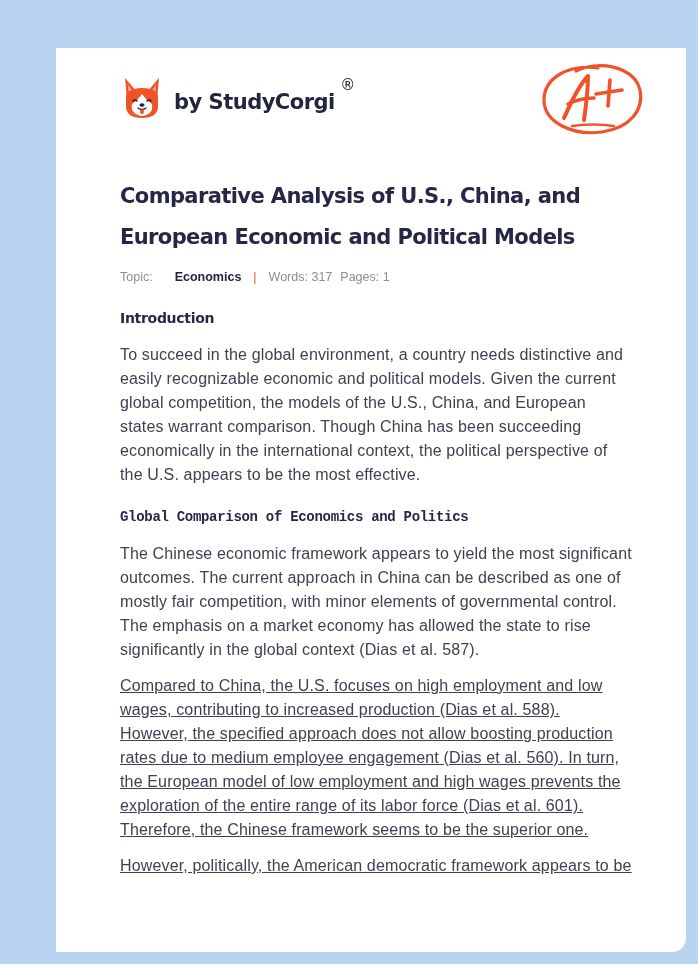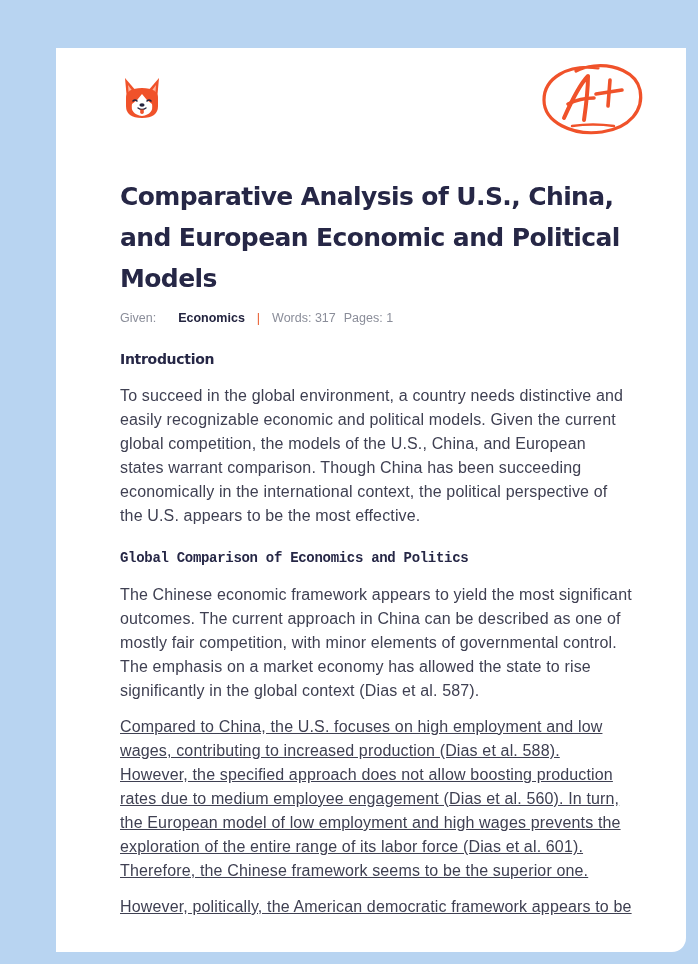--- a/index.html
+++ b/index.html
@@ -63,21 +63,21 @@
     .content {
       position: absolute;
       left: 64px;
       top: 128px;
       width: 512px;
     }
     h1 {
       margin: 0;
       font-family: "DejaVu Sans", sans-serif;
       font-weight: bold;
-      font-size: 25px;
+      font-size: 21px;
       line-height: 41px;
       color: #262746;
       letter-spacing: -0.6px;
     }
     .meta {
       margin-top: 12px;
       font-size: 12.5px;
       color: #8a8d99;
       font-family: "Liberation Sans", sans-serif;
       display: flex;
@@ -136,36 +136,40 @@
 
       <path d="M11 25 Q13 23 15 25" stroke="#23243f" stroke-width="1.6" fill="none" stroke-linecap="round"></path>
       <path d="M25 25 Q27 23 29 25" stroke="#23243f" stroke-width="1.6" fill="none" stroke-linecap="round"></path>
 
       <ellipse cx="20" cy="29" rx="2.6" ry="1.8" fill="#23243f"></ellipse>
 
       <path d="M16 32 Q20 35 24 32" stroke="#23243f" stroke-width="1.3" fill="none" stroke-linecap="round"></path>
 
       <path d="M18.2 33.5 L21.8 33.5 L21.8 37 Q20 39 18.2 37 Z" fill="#f0522a"></path>
     </svg>
+    <span class="brand">
+      <span>by StudyCorgi</span>
+      <span class="reg">®</span>
+    </span>
   </div>
 
   <svg class="grade" viewBox="0 0 110 80">
     <path d="M60 8 C30 4 6 18 6 40 C6 62 34 76 64 72 C92 68 106 50 102 30 C98 12 76 4 56 6 C48 7 42 9 38 11" stroke="#f0522a" stroke-width="3.2" fill="none" stroke-linecap="round"></path>
     <path d="M26 58 C34 40 42 24 50 16 C50 30 48 46 46 60" stroke="#f0522a" stroke-width="4" fill="none" stroke-linecap="round" stroke-linejoin="round"></path>
     <path d="M30 44 C38 40 46 38 56 38" stroke="#f0522a" stroke-width="3.6" fill="none" stroke-linecap="round"></path>
     <path d="M58 34 L84 30" stroke="#f0522a" stroke-width="3.6" fill="none" stroke-linecap="round"></path>
     <path d="M72 20 L70 46" stroke="#f0522a" stroke-width="3.6" fill="none" stroke-linecap="round"></path>
     <path d="M34 66 C48 64 62 64 76 66" stroke="#f0522a" stroke-width="2.4" fill="none" stroke-linecap="round"></path>
   </svg>
 
   <div class="content">
     <h1>Comparative Analysis of U.S., China, and European Economic and Political Models</h1>
 
     <div class="meta">
-      <span>Given:</span>
+      <span>Topic:</span>
       <span class="topic-val">Economics</span>
       <span class="sep">|</span>
       <span>Words: 317</span>
       <span class="pages">Pages: 1</span>
     </div>
 
     <h2 class="h-intro">Introduction</h2>
     <p class="p-after-h">To succeed in the global environment, a country needs distinctive and easily recognizable economic and political models. Given the current global competition, the models of the U.S., China, and European states warrant comparison. Though China has been succeeding economically in the international context, the political perspective of the U.S. appears to be the most effective.</p>
 
     <h2 class="h-global">Global Comparison of Economics and Politics</h2>

